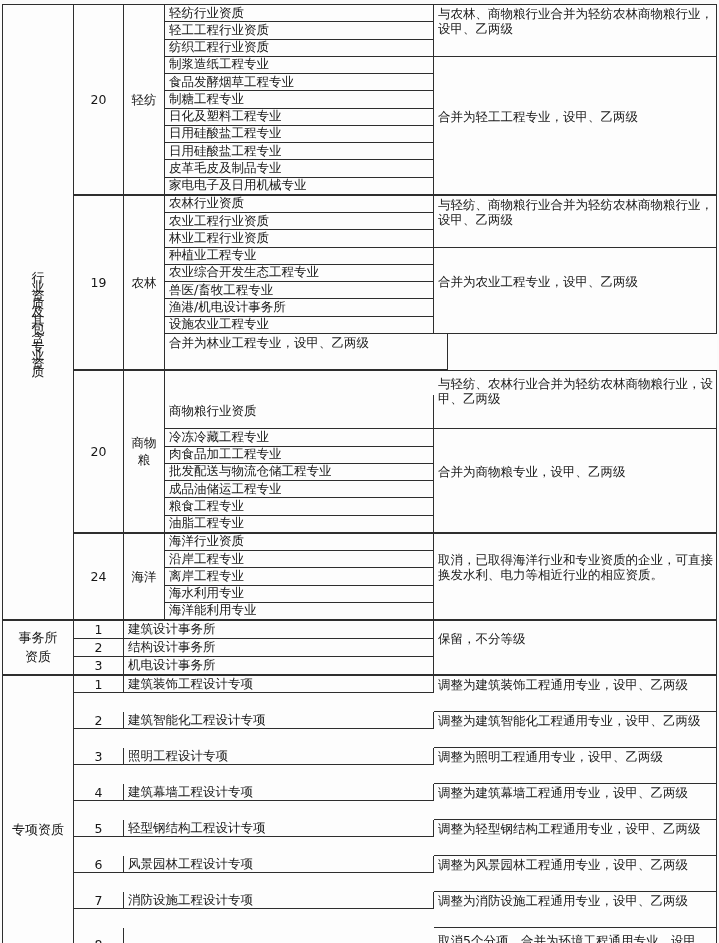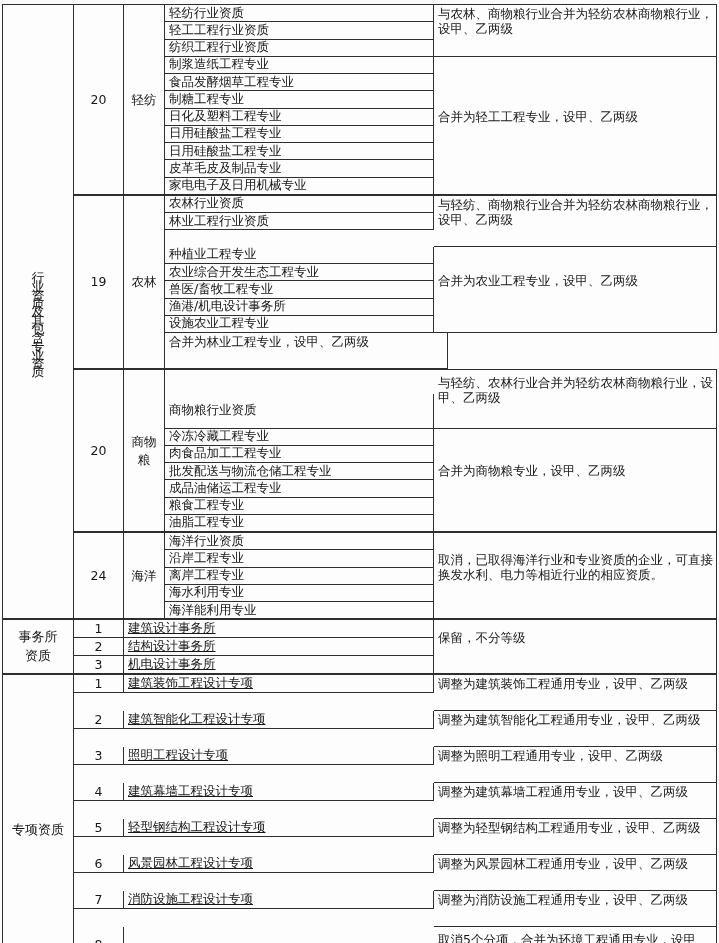--- a/index.html
+++ b/index.html
@@ -72,21 +72,21 @@
     white-space:nowrap;
   }
   .item-cell.tall{height:var(--rh2);margin-top:24px;}
   .note-cell{
     flex:0 0 283px;
     display:flex;align-items:center;
     padding:1px 3px 19px 4px;
     line-height:15px;
   }
   .srow{display:flex;min-width:0;}
-  .srow .item-flex{flex:1;text-decoration:underline;}
+  .srow .item-flex{flex:1;}
   .srow .num-cell{height:var(--rh);}
   .srow.tallrow .num-cell,.srow.tallrow .item-cell,{height:var(--rh2);}
   .srow.tallrow .item-cell{height:var(--rh2);}
   .srow.tallrow .num-cell{height:var(--rh2);}
   .office-body .srow{flex:1;}
   .office-body .item-cell{height:auto;flex:1;}
   .office-body .num-cell{height:auto;}
 </style>
 </head>
 <body>
@@ -122,20 +122,21 @@
             </div>
           </div>
         </div>
         <div class="block">
           <div class="cell num-cell">19</div>
           <div class="cell cat-cell">农林</div>
           <div class="blk-body">
             <div class="grp">
               <div class="items-col">
                 <div class="cell item-cell">农林行业资质</div>
+                <div class="cell item-cell">农业工程行业资质</div>
                 <div class="cell item-cell">林业工程行业资质</div>
               </div>
               <div class="cell note-cell">与轻纺、商物粮行业合并为轻纺农林商物粮行业，设甲、乙两级</div>
             </div>
             <div class="grp">
               <div class="items-col">
                 <div class="cell item-cell">种植业工程专业</div>
                 <div class="cell item-cell">农业综合开发生态工程专业</div>
                 <div class="cell item-cell">兽医/畜牧工程专业</div>
                 <div class="cell item-cell">渔港/机电设计事务所</div>

